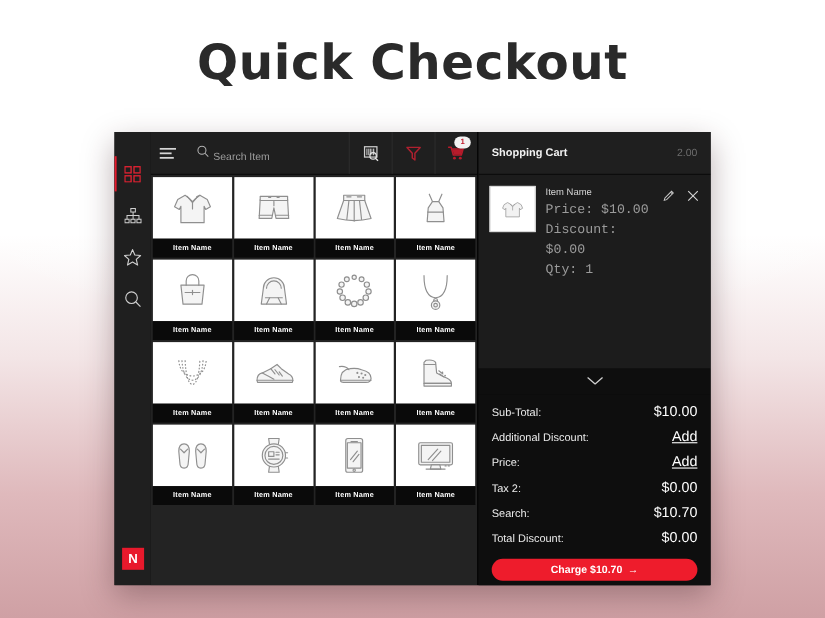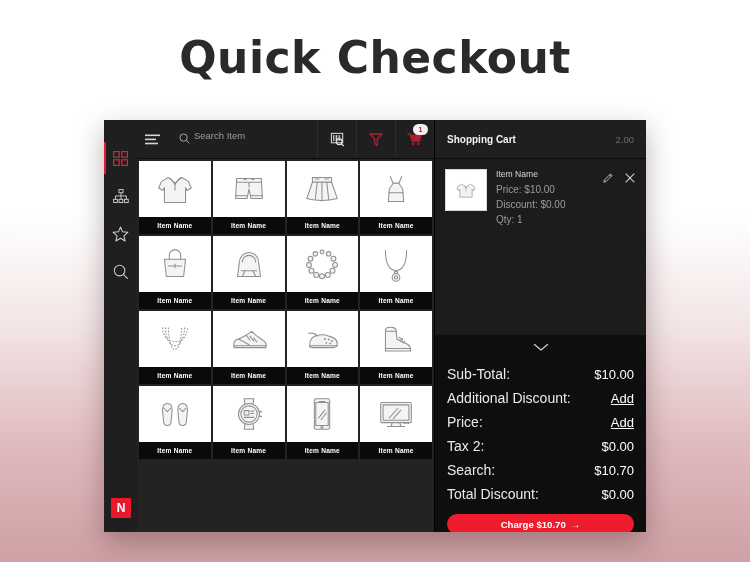--- a/index.html
+++ b/index.html
@@ -53,21 +53,21 @@
     display:flex;align-items:center;justify-content:center;
     font-family:"Liberation Sans",sans-serif;
   }
 
   
   .center{flex:1 1 auto;display:flex;flex-direction:column;min-width:0;background:#111;}
   .topbar{
     height:38px;flex:0 0 38px;background:#1f1f1f;display:flex;align-items:center;
     border-bottom:1px solid #0c0c0c;
   }
-  .search-wrap{flex:1 1 auto;display:flex;align-items:flex-start;gap:4px;padding-left:10px;min-width:0;}
+  .search-wrap{flex:1 1 auto;display:flex;align-items:flex-end;gap:4px;padding-left:10px;min-width:0;}
   .search-input{
     background:transparent;border:0;outline:none;color:#bdbdbd;
     font-size:9.5px;font-family:"Liberation Sans",sans-serif;width:100%;padding:0;
   }
   .search-input::placeholder{color:#9d9d9d;}
   .top-actions{display:flex;align-items:center;height:100%;}
   .top-btn{
     width:38px;height:100%;display:flex;align-items:center;justify-content:center;
     border-left:1px solid #2c2c2c;position:relative;
   }
@@ -106,29 +106,29 @@
   .cart-title{color:#f1f1f1;font-size:10px;font-weight:700;}
   .cart-count{color:#6d6d6d;font-size:9.5px;}
   .cart-items{flex:0 0 auto;background:#1c1c1c;height:176px;overflow:hidden;}
   .cart-row{display:flex;align-items:flex-start;gap:9px;padding:10px 10px 0 10px;}
   .thumb{
     width:40px;height:40px;flex:0 0 40px;background:#fff;border:1px solid #d8d8d8;
     display:flex;align-items:center;justify-content:center;
   }
   .row-info{flex:1 1 auto;min-width:0;}
   .row-name{color:#d6d6d6;font-size:8.6px;margin-bottom:3px;}
-  .row-sub{color:#9b9b9b;font-size:10px;line-height:1.5;}
+  .row-sub{color:#9b9b9b;font-size:12px;line-height:1.5;font-family:Liberation Mono, monospace;}
   .row-actions{display:flex;align-items:center;gap:9px;padding-top:2px;}
   .icon-btn{width:13px;height:13px;display:flex;align-items:center;justify-content:center;}
   .collapse{
     flex:0 0 auto;height:24px;display:flex;align-items:center;justify-content:center;background:#0e0e0e;
   }
   .totals{flex:1 1 auto;padding:3px 12px 0 12px;background:#0e0e0e;}
   .t-row{display:flex;justify-content:space-between;align-items:baseline;padding:4px 0;}
-  .t-label{color:#eaeaea;font-size:14px;}
+  .t-label{color:#eaeaea;font-size:10px;}
   .t-val{color:#ffffff;font-size:13px;}
   .t-val.link{text-decoration:underline;color:#ffffff;}
   .charge-wrap{padding:8px 12px 14px 12px;background:#0e0e0e;}
   .charge{
     width:100%;height:20px;border:0;border-radius:12px;background:#ee1c2c;color:#fff;
     font-size:9.6px;font-weight:700;font-family:"Liberation Sans",sans-serif;
     display:flex;align-items:center;justify-content:center;gap:5px;cursor:pointer;
   }
 </style>
 </head>

